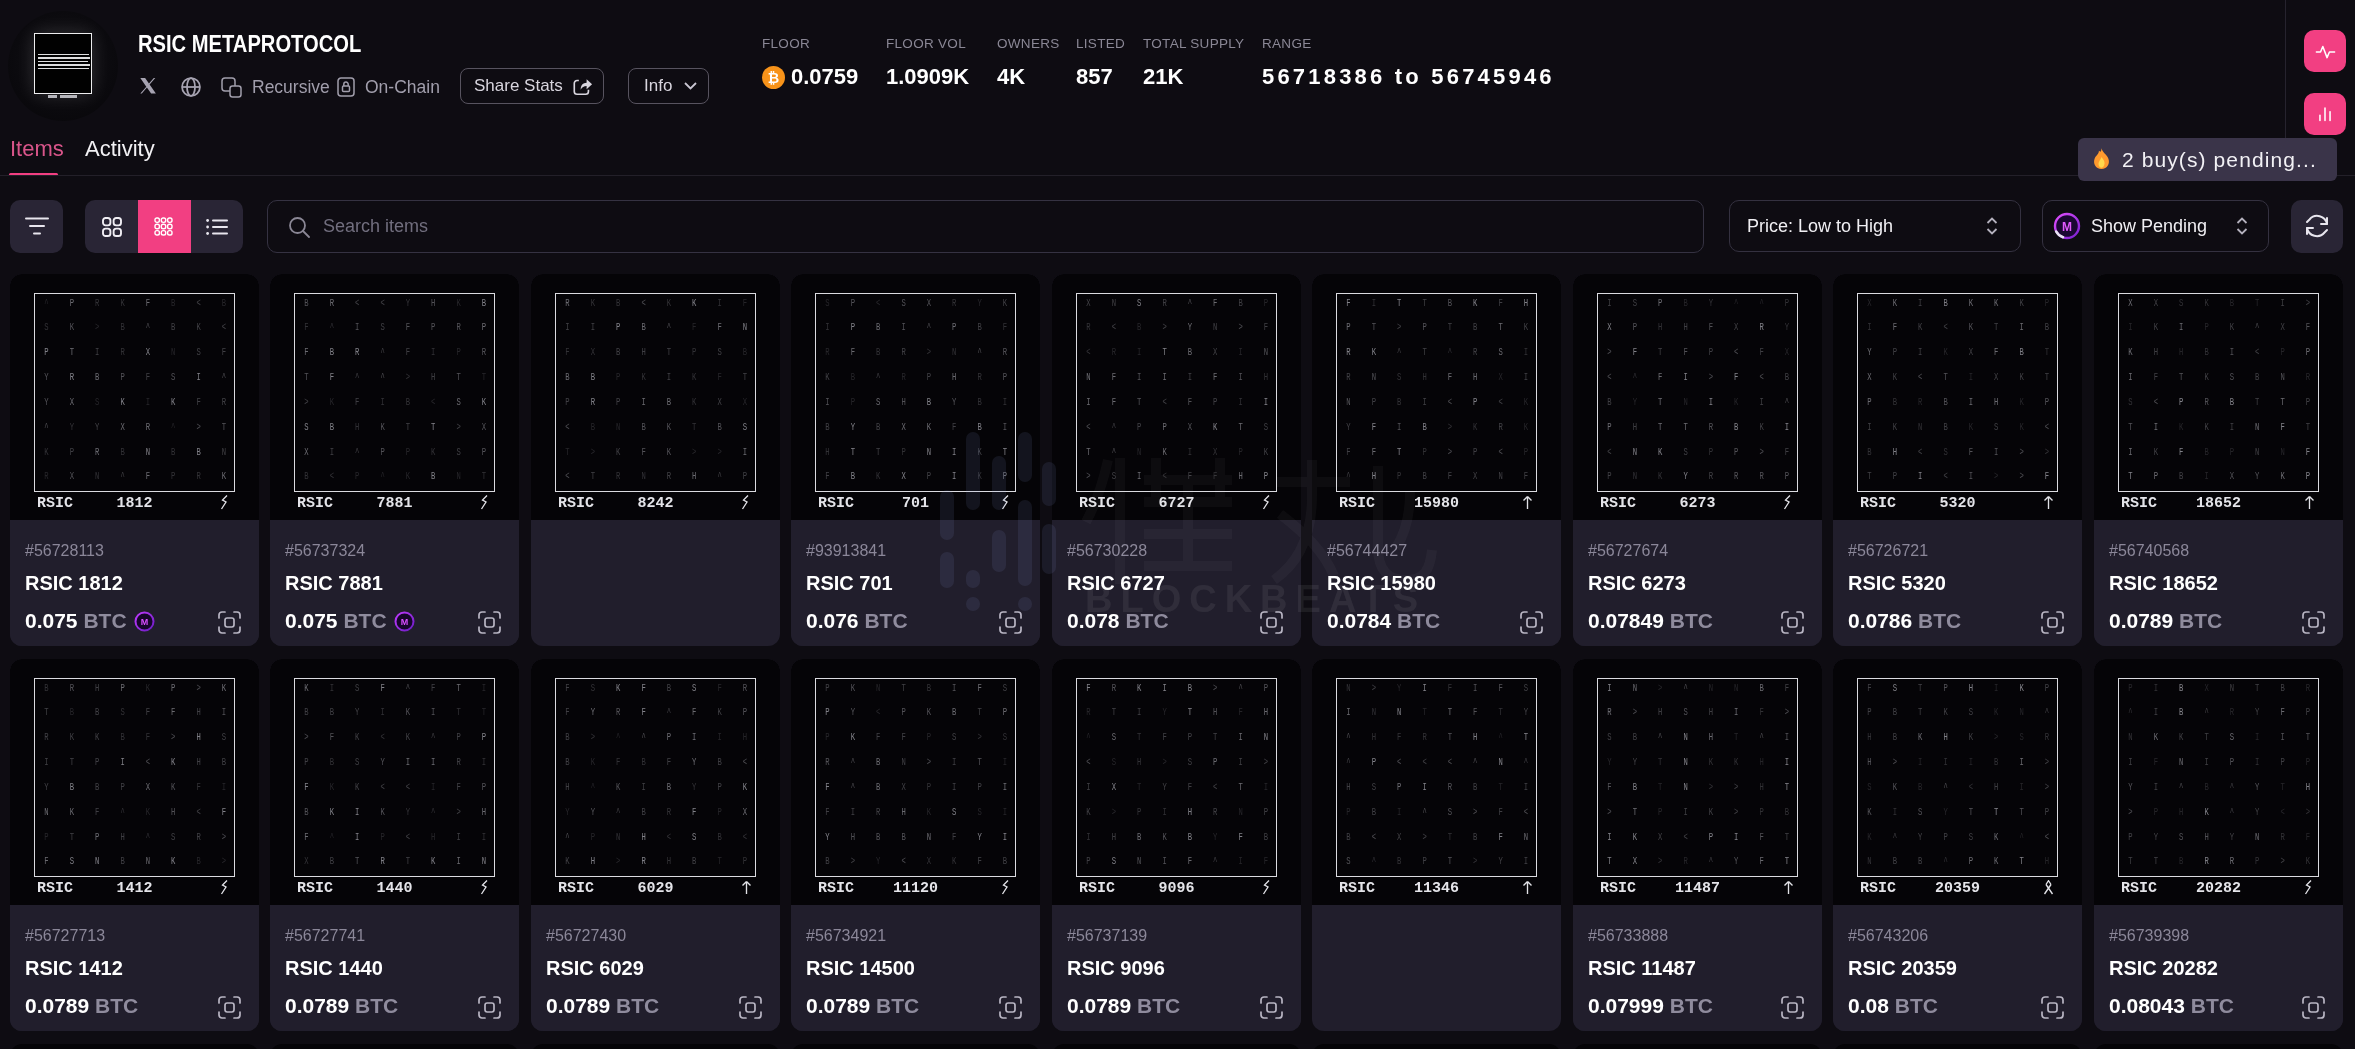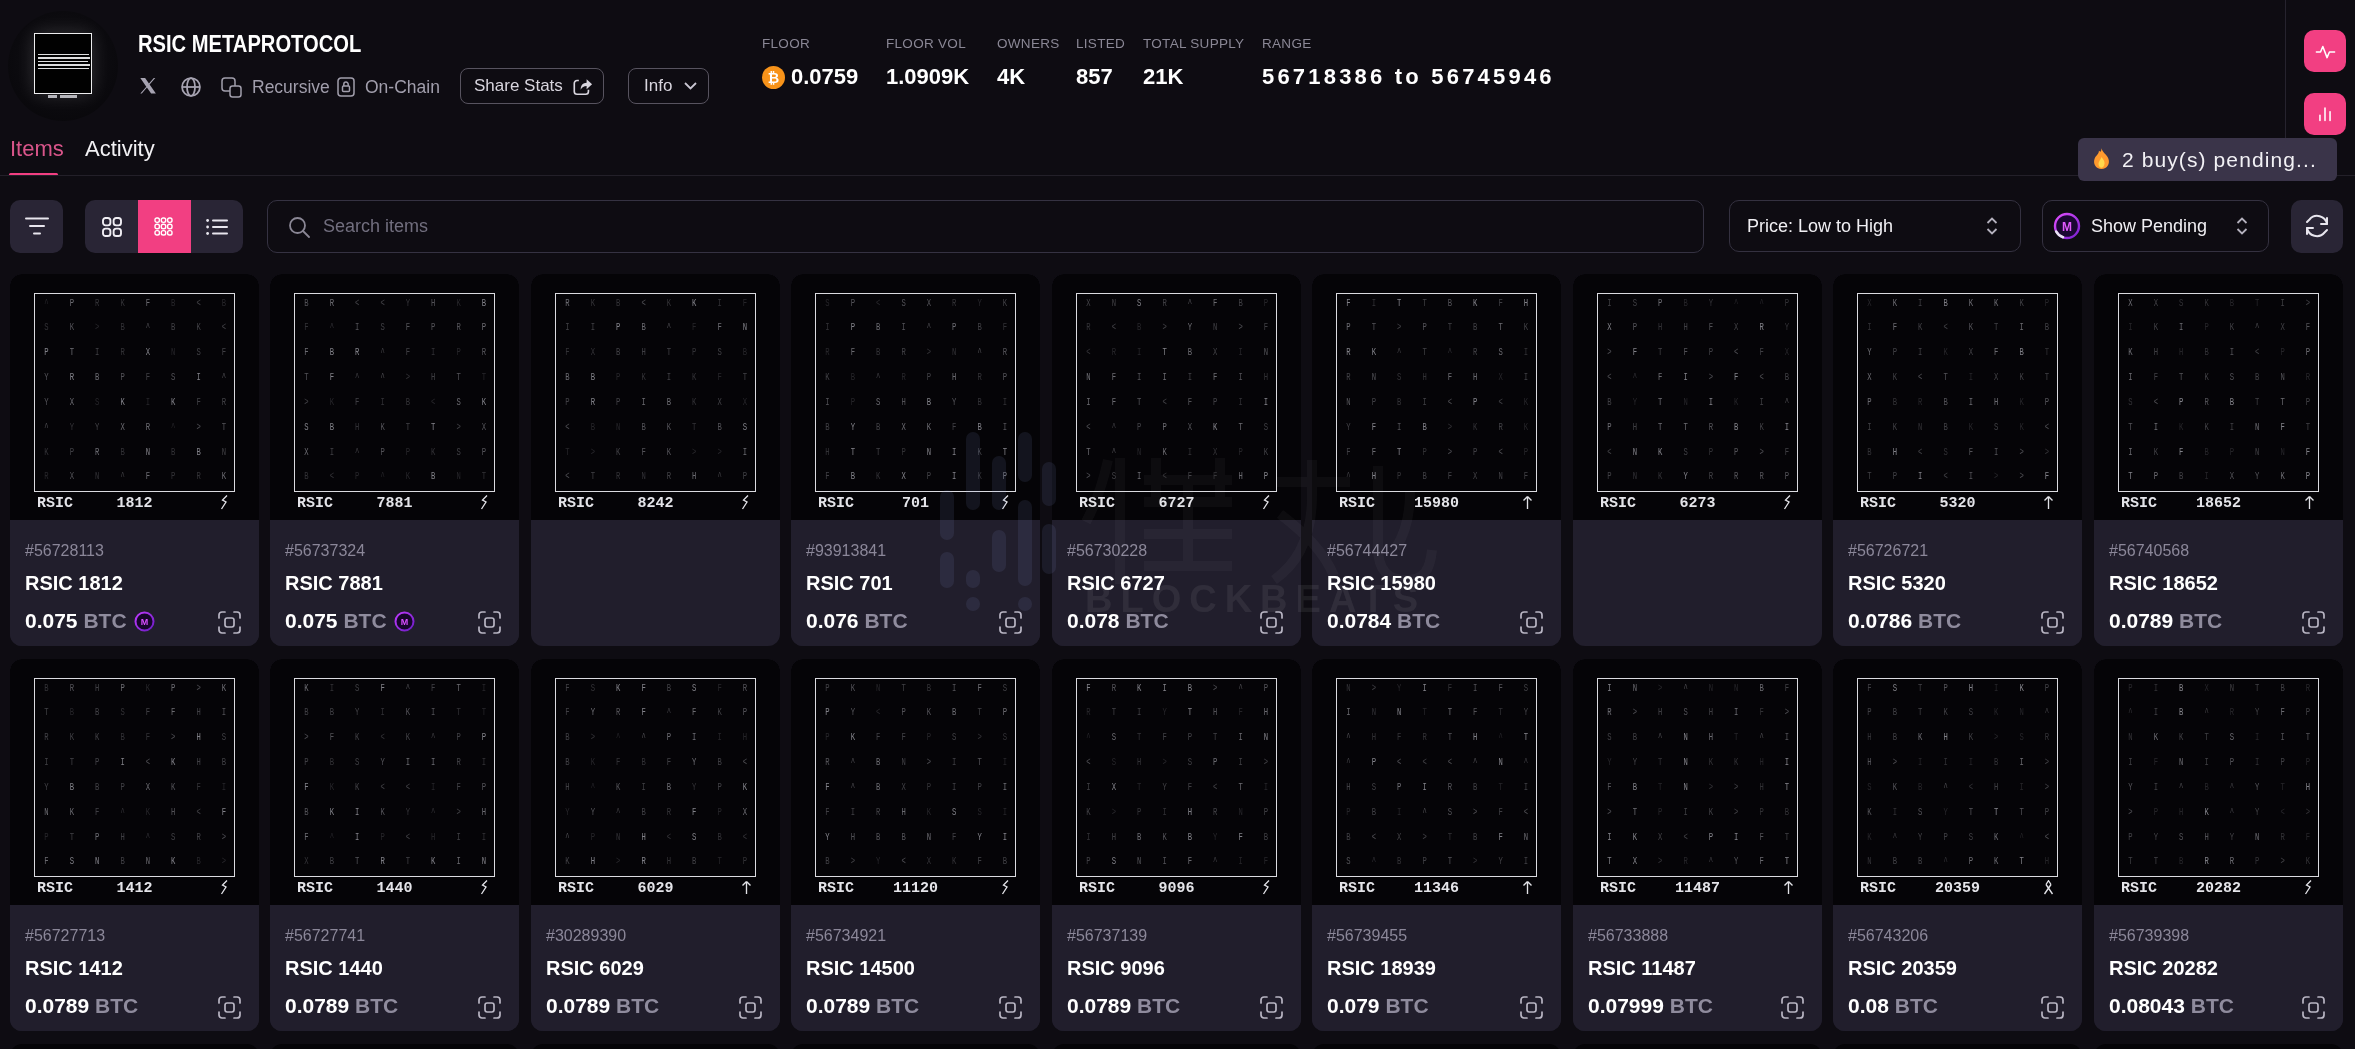--- a/index.html
+++ b/index.html
@@ -442,20 +442,32 @@
         <i><b style="opacity:0.50">P</b><b style="opacity:0.29">H</b><b style="opacity:0.50">T</b><b style="opacity:0.50">T</b><b style="opacity:0.38">R</b><b style="opacity:0.62">B</b><b style="opacity:0.29">K</b><b style="opacity:0.62">I</b></i>
         <i><b style="opacity:0.29">&lt;</b><b style="opacity:0.62">N</b><b style="opacity:0.62">K</b><b style="opacity:0.29">S</b><b style="opacity:0.22">P</b><b style="opacity:0.38">P</b><b style="opacity:0.35">&gt;</b><b style="opacity:0.29">F</b></i>
         <i><b style="opacity:0.29">P</b><b style="opacity:0.22">N</b><b style="opacity:0.22">K</b><b style="opacity:0.62">Y</b><b style="opacity:0.29">R</b><b style="opacity:0.38">R</b><b style="opacity:0.38">R</b><b style="opacity:0.38">P</b></i>
       </div>
 <span class="lr">RSIC</span>
       <span class="ln">6273</span>
       <span class="lrune"><svg width="9" height="15" viewBox="0 0 9 15">
           <path d="M7 0.5 L2.5 5 L6 7 L1.5 14" stroke="#e2e2e7" stroke-width="1.35" fill="none"></path>
         </svg></span>
 </div>
+<div class="cinfo">
+<div class="cid">#56727674</div>
+<div class="cname">RSIC 6273</div>
+<div class="cprice">0.07849 <span class="btc">BTC</span></div>
+<div class="cscan"><svg width="25" height="25" viewBox="0 0 25 25" fill="none" stroke="#b9b6c4" stroke-width="1.7" stroke-linecap="round">
+<path d="M2 8 V5 a3 3 0 0 1 3-3 h3"></path>
+          <path d="M17 2 h3 a3 3 0 0 1 3 3 v3"></path>
+          <path d="M23 17 v3 a3 3 0 0 1-3 3 h-3"></path>
+          <path d="M8 23 H5 a3 3 0 0 1-3-3 v-3"></path>
+<rect x="8" y="8" width="9" height="9" rx="2.2"></rect>
+        </svg></div>
+</div>
 </div>
 <div class="card" style="left:1833px;top:274px">
 <div class="cimg">
 <div class="sq">
         <i><b style="opacity:0.16">X</b><b style="opacity:0.50">K</b><b style="opacity:0.29">I</b><b style="opacity:0.62">B</b><b style="opacity:0.50">K</b><b style="opacity:0.50">K</b><b style="opacity:0.29">K</b><b style="opacity:0.16">P</b></i>
         <i><b style="opacity:0.22">I</b><b style="opacity:0.50">F</b><b style="opacity:0.29">K</b><b style="opacity:0.29">&lt;</b><b style="opacity:0.38">K</b><b style="opacity:0.29">T</b><b style="opacity:0.50">I</b><b style="opacity:0.29">B</b></i>
         <i><b style="opacity:0.50">Y</b><b style="opacity:0.29">P</b><b style="opacity:0.29">I</b><b style="opacity:0.16">K</b><b style="opacity:0.29">X</b><b style="opacity:0.50">F</b><b style="opacity:0.62">B</b><b style="opacity:0.22">T</b></i>
         <i><b style="opacity:0.50">X</b><b style="opacity:0.29">K</b><b style="opacity:0.35">&lt;</b><b style="opacity:0.38">T</b><b style="opacity:0.16">I</b><b style="opacity:0.29">X</b><b style="opacity:0.29">K</b><b style="opacity:0.29">T</b></i>
         <i><b style="opacity:0.50">P</b><b style="opacity:0.22">B</b><b style="opacity:0.16">R</b><b style="opacity:0.38">B</b><b style="opacity:0.50">I</b><b style="opacity:0.50">H</b><b style="opacity:0.16">K</b><b style="opacity:0.38">P</b></i>
         <i><b style="opacity:0.29">I</b><b style="opacity:0.29">K</b><b style="opacity:0.22">N</b><b style="opacity:0.29">B</b><b style="opacity:0.16">K</b><b style="opacity:0.29">S</b><b style="opacity:0.16">K</b><b style="opacity:0.35">&lt;</b></i>
@@ -586,21 +598,21 @@
         <i><b style="opacity:0.35">^</b><b style="opacity:0.16">P</b><b style="opacity:0.22">N</b><b style="opacity:0.62">H</b><b style="opacity:0.22">&lt;</b><b style="opacity:0.62">S</b><b style="opacity:0.22">B</b><b style="opacity:0.22">&lt;</b></i>
         <i><b style="opacity:0.29">K</b><b style="opacity:0.62">H</b><b style="opacity:0.16">&gt;</b><b style="opacity:0.62">R</b><b style="opacity:0.22">H</b><b style="opacity:0.29">B</b><b style="opacity:0.16">T</b><b style="opacity:0.22">P</b></i>
       </div>
 <span class="lr">RSIC</span>
       <span class="ln">6029</span>
       <span class="lrune"><svg width="11" height="15" viewBox="0 0 11 15">
           <path d="M5.5 1.5 L5.5 14 M5.5 1.5 L1.5 5.5 M5.5 1.5 L9.5 5.5" stroke="#e2e2e7" stroke-width="1.35" fill="none"></path>
         </svg></span>
 </div>
 <div class="cinfo">
-<div class="cid">#30289390</div>
+<div class="cid">#56727430</div>
 <div class="cname">RSIC 6029</div>
 <div class="cprice">0.0789 <span class="btc">BTC</span></div>
 <div class="cscan"><svg width="25" height="25" viewBox="0 0 25 25" fill="none" stroke="#b9b6c4" stroke-width="1.7" stroke-linecap="round">
 <path d="M2 8 V5 a3 3 0 0 1 3-3 h3"></path>
           <path d="M17 2 h3 a3 3 0 0 1 3 3 v3"></path>
           <path d="M23 17 v3 a3 3 0 0 1-3 3 h-3"></path>
           <path d="M8 23 H5 a3 3 0 0 1-3-3 v-3"></path>
 <rect x="8" y="8" width="9" height="9" rx="2.2"></rect>
         </svg></div>
 </div>
@@ -677,32 +689,20 @@
         <i><b style="opacity:0.29">H</b><b style="opacity:0.29">S</b><b style="opacity:0.50">P</b><b style="opacity:0.62">I</b><b style="opacity:0.38">R</b><b style="opacity:0.29">B</b><b style="opacity:0.16">T</b><b style="opacity:0.29">I</b></i>
         <i><b style="opacity:0.16">P</b><b style="opacity:0.29">B</b><b style="opacity:0.16">I</b><b style="opacity:0.35">^</b><b style="opacity:0.38">S</b><b style="opacity:0.35">&gt;</b><b style="opacity:0.29">F</b><b style="opacity:0.35">&lt;</b></i>
         <i><b style="opacity:0.29">B</b><b style="opacity:0.35">&lt;</b><b style="opacity:0.29">X</b><b style="opacity:0.29">&gt;</b><b style="opacity:0.22">T</b><b style="opacity:0.29">B</b><b style="opacity:0.62">F</b><b style="opacity:0.50">N</b></i>
         <i><b style="opacity:0.38">S</b><b style="opacity:0.22">^</b><b style="opacity:0.22">B</b><b style="opacity:0.29">P</b><b style="opacity:0.38">T</b><b style="opacity:0.22">&gt;</b><b style="opacity:0.29">Y</b><b style="opacity:0.29">I</b></i>
       </div>
 <span class="lr">RSIC</span>
       <span class="ln">11346</span>
       <span class="lrune"><svg width="11" height="15" viewBox="0 0 11 15">
           <path d="M5.5 1.5 L5.5 14 M5.5 1.5 L1.5 5.5 M5.5 1.5 L9.5 5.5" stroke="#e2e2e7" stroke-width="1.35" fill="none"></path>
         </svg></span>
-</div>
-<div class="cinfo">
-<div class="cid">#56739455</div>
-<div class="cname">RSIC 18939</div>
-<div class="cprice">0.079 <span class="btc">BTC</span></div>
-<div class="cscan"><svg width="25" height="25" viewBox="0 0 25 25" fill="none" stroke="#b9b6c4" stroke-width="1.7" stroke-linecap="round">
-<path d="M2 8 V5 a3 3 0 0 1 3-3 h3"></path>
-          <path d="M17 2 h3 a3 3 0 0 1 3 3 v3"></path>
-          <path d="M23 17 v3 a3 3 0 0 1-3 3 h-3"></path>
-          <path d="M8 23 H5 a3 3 0 0 1-3-3 v-3"></path>
-<rect x="8" y="8" width="9" height="9" rx="2.2"></rect>
-        </svg></div>
 </div>
 </div>
 <div class="card" style="left:1573px;top:659px">
 <div class="cimg">
 <div class="sq">
         <i><b style="opacity:0.62">I</b><b style="opacity:0.50">N</b><b style="opacity:0.16">&gt;</b><b style="opacity:0.35">^</b><b style="opacity:0.16">N</b><b style="opacity:0.16">N</b><b style="opacity:0.50">B</b><b style="opacity:0.29">F</b></i>
         <i><b style="opacity:0.50">R</b><b style="opacity:0.35">&gt;</b><b style="opacity:0.29">H</b><b style="opacity:0.38">S</b><b style="opacity:0.29">H</b><b style="opacity:0.50">I</b><b style="opacity:0.22">F</b><b style="opacity:0.35">&gt;</b></i>
         <i><b style="opacity:0.29">S</b><b style="opacity:0.29">B</b><b style="opacity:0.35">^</b><b style="opacity:0.62">N</b><b style="opacity:0.50">H</b><b style="opacity:0.16">T</b><b style="opacity:0.35">^</b><b style="opacity:0.38">I</b></i>
         <i><b style="opacity:0.16">Y</b><b style="opacity:0.29">Y</b><b style="opacity:0.22">T</b><b style="opacity:0.62">N</b><b style="opacity:0.22">K</b><b style="opacity:0.22">K</b><b style="opacity:0.16">H</b><b style="opacity:0.62">I</b></i>
         <i><b style="opacity:0.38">F</b><b style="opacity:0.62">B</b><b style="opacity:0.16">T</b><b style="opacity:0.62">N</b><b style="opacity:0.22">&gt;</b><b style="opacity:0.29">&gt;</b><b style="opacity:0.22">H</b><b style="opacity:0.62">T</b></i>

